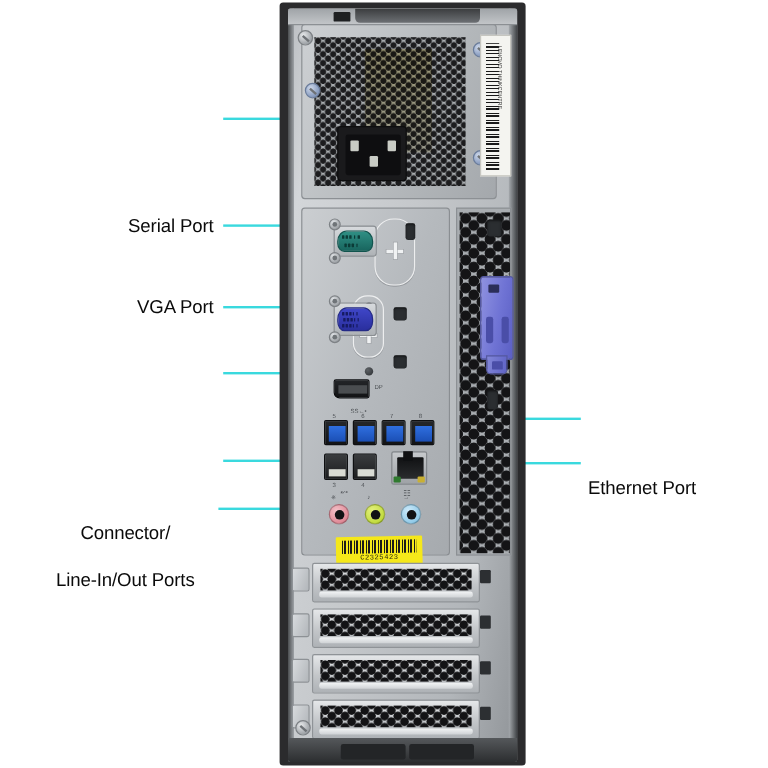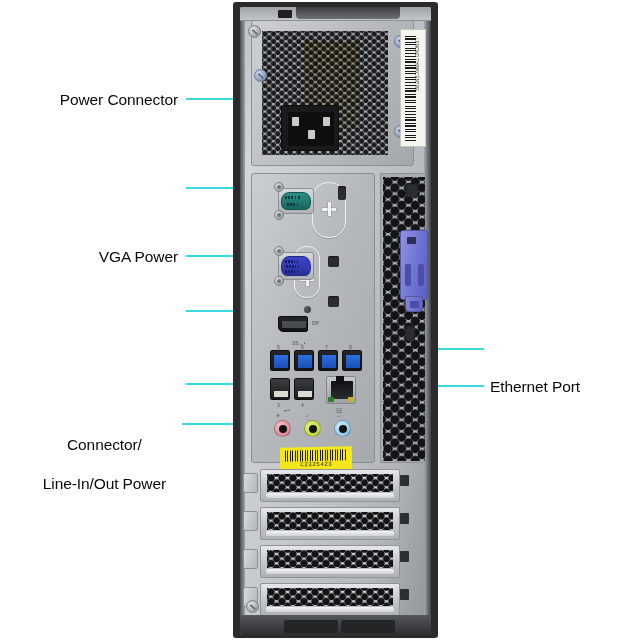--- a/index.html
+++ b/index.html
@@ -401,41 +401,41 @@
   }
   .lip-sq{
     position:absolute; top:3px; width:14px;height:8px;background:#1e2022;border-radius:1px;
   }
 </style>
 </head>
 <body>
 
 <div id="stage">
 
-  <div class="callout-label right-align" style="left:18px; top:90px; width:160px;">Power Connector</div>
   <div class="leader" style="left:186px; top:98px; width:92px;"></div>
 
+  <div class="callout-label right-align" style="left:18px; top:179px; width:160px;">Serial Port</div>
   <div class="leader" style="left:186px; top:187px; width:76px;"></div>
 
-  <div class="callout-label right-align" style="left:18px; top:247px; width:160px;">VGA Power</div>
+  <div class="callout-label right-align" style="left:18px; top:247px; width:160px;">VGA Port</div>
   <div class="leader" style="left:186px; top:255px; width:76px;"></div>
 
   <div class="leader" style="left:186px; top:310px; width:80px;"></div>
 
   <div class="leader" style="left:186px; top:383px; width:76px;"></div>
 
   <div class="callout-label center-align" style="left:14px; top:415px; width:164px;">
     <span>Connector/</span><br>
-    <span>Line-In/Out Power</span>
+    <span>Line-In/Out Ports</span>
   </div>
   <div class="leader" style="left:182px; top:423px; width:84px;"></div>
 
   <div class="leader" style="left:398px; top:348px; width:86px;"></div>
 
-  <div class="callout-label left-align" style="left:490px; top:377px; width:150px;">Ethernet Port</div>
+  <div class="callout-label left-align" style="left:490px; top:398px; width:150px;">Ethernet Port</div>
   <div class="leader" style="left:398px; top:385px; width:86px;"></div>
 
   <div id="chassis">
     <div id="chassis-inner">
 
       <div class="edge-shadow-l"></div>
       <div class="edge-shadow-r"></div>
 
       <div id="top-lip"></div>
       <div id="top-handle"></div>

